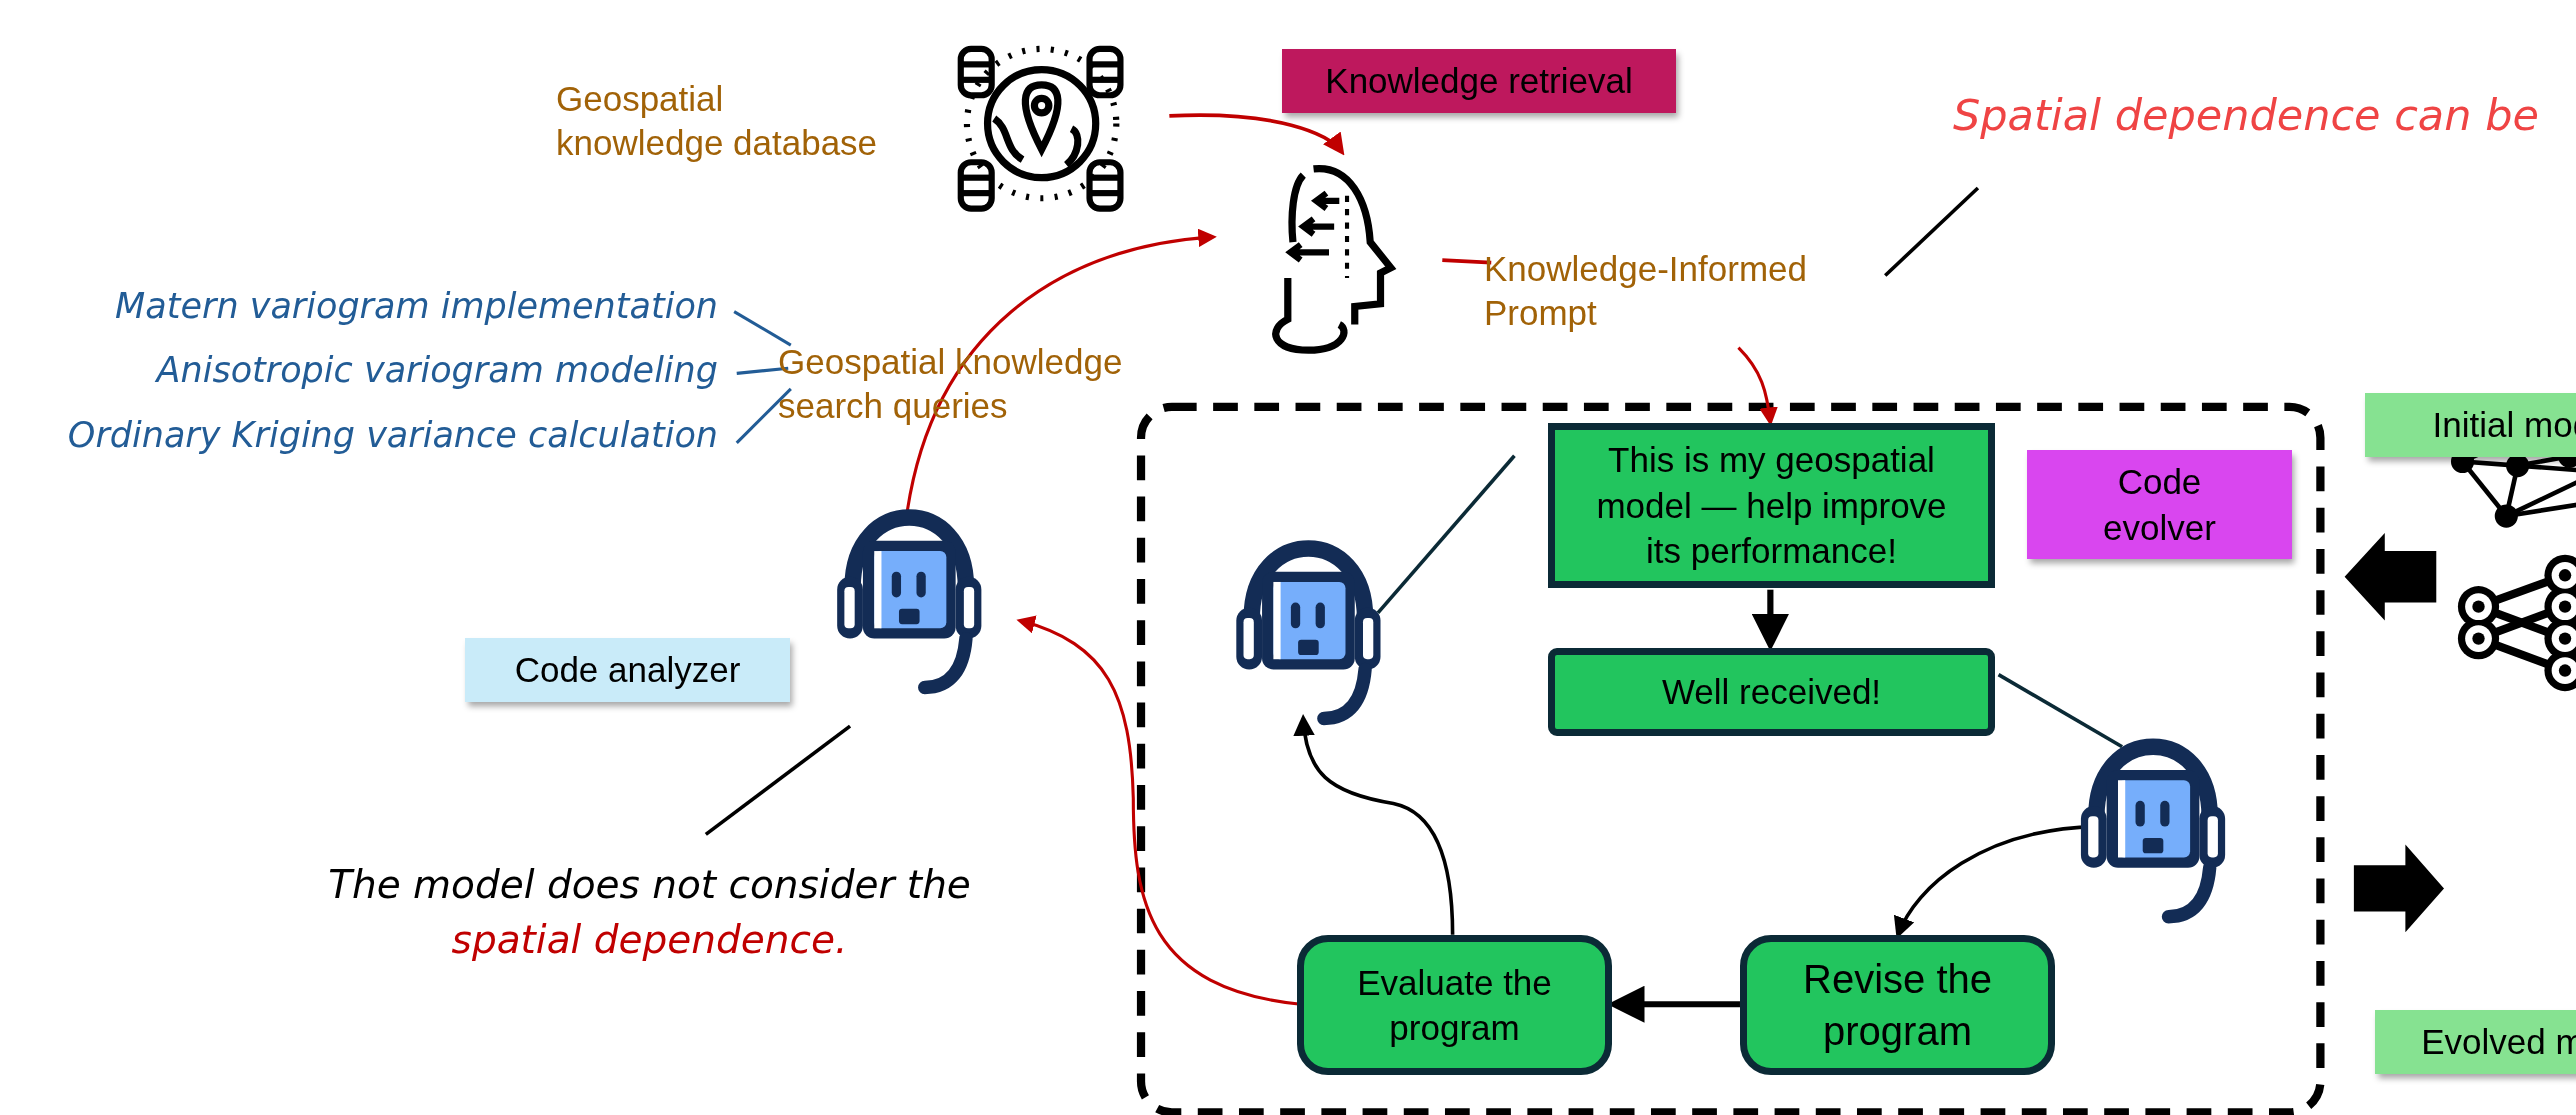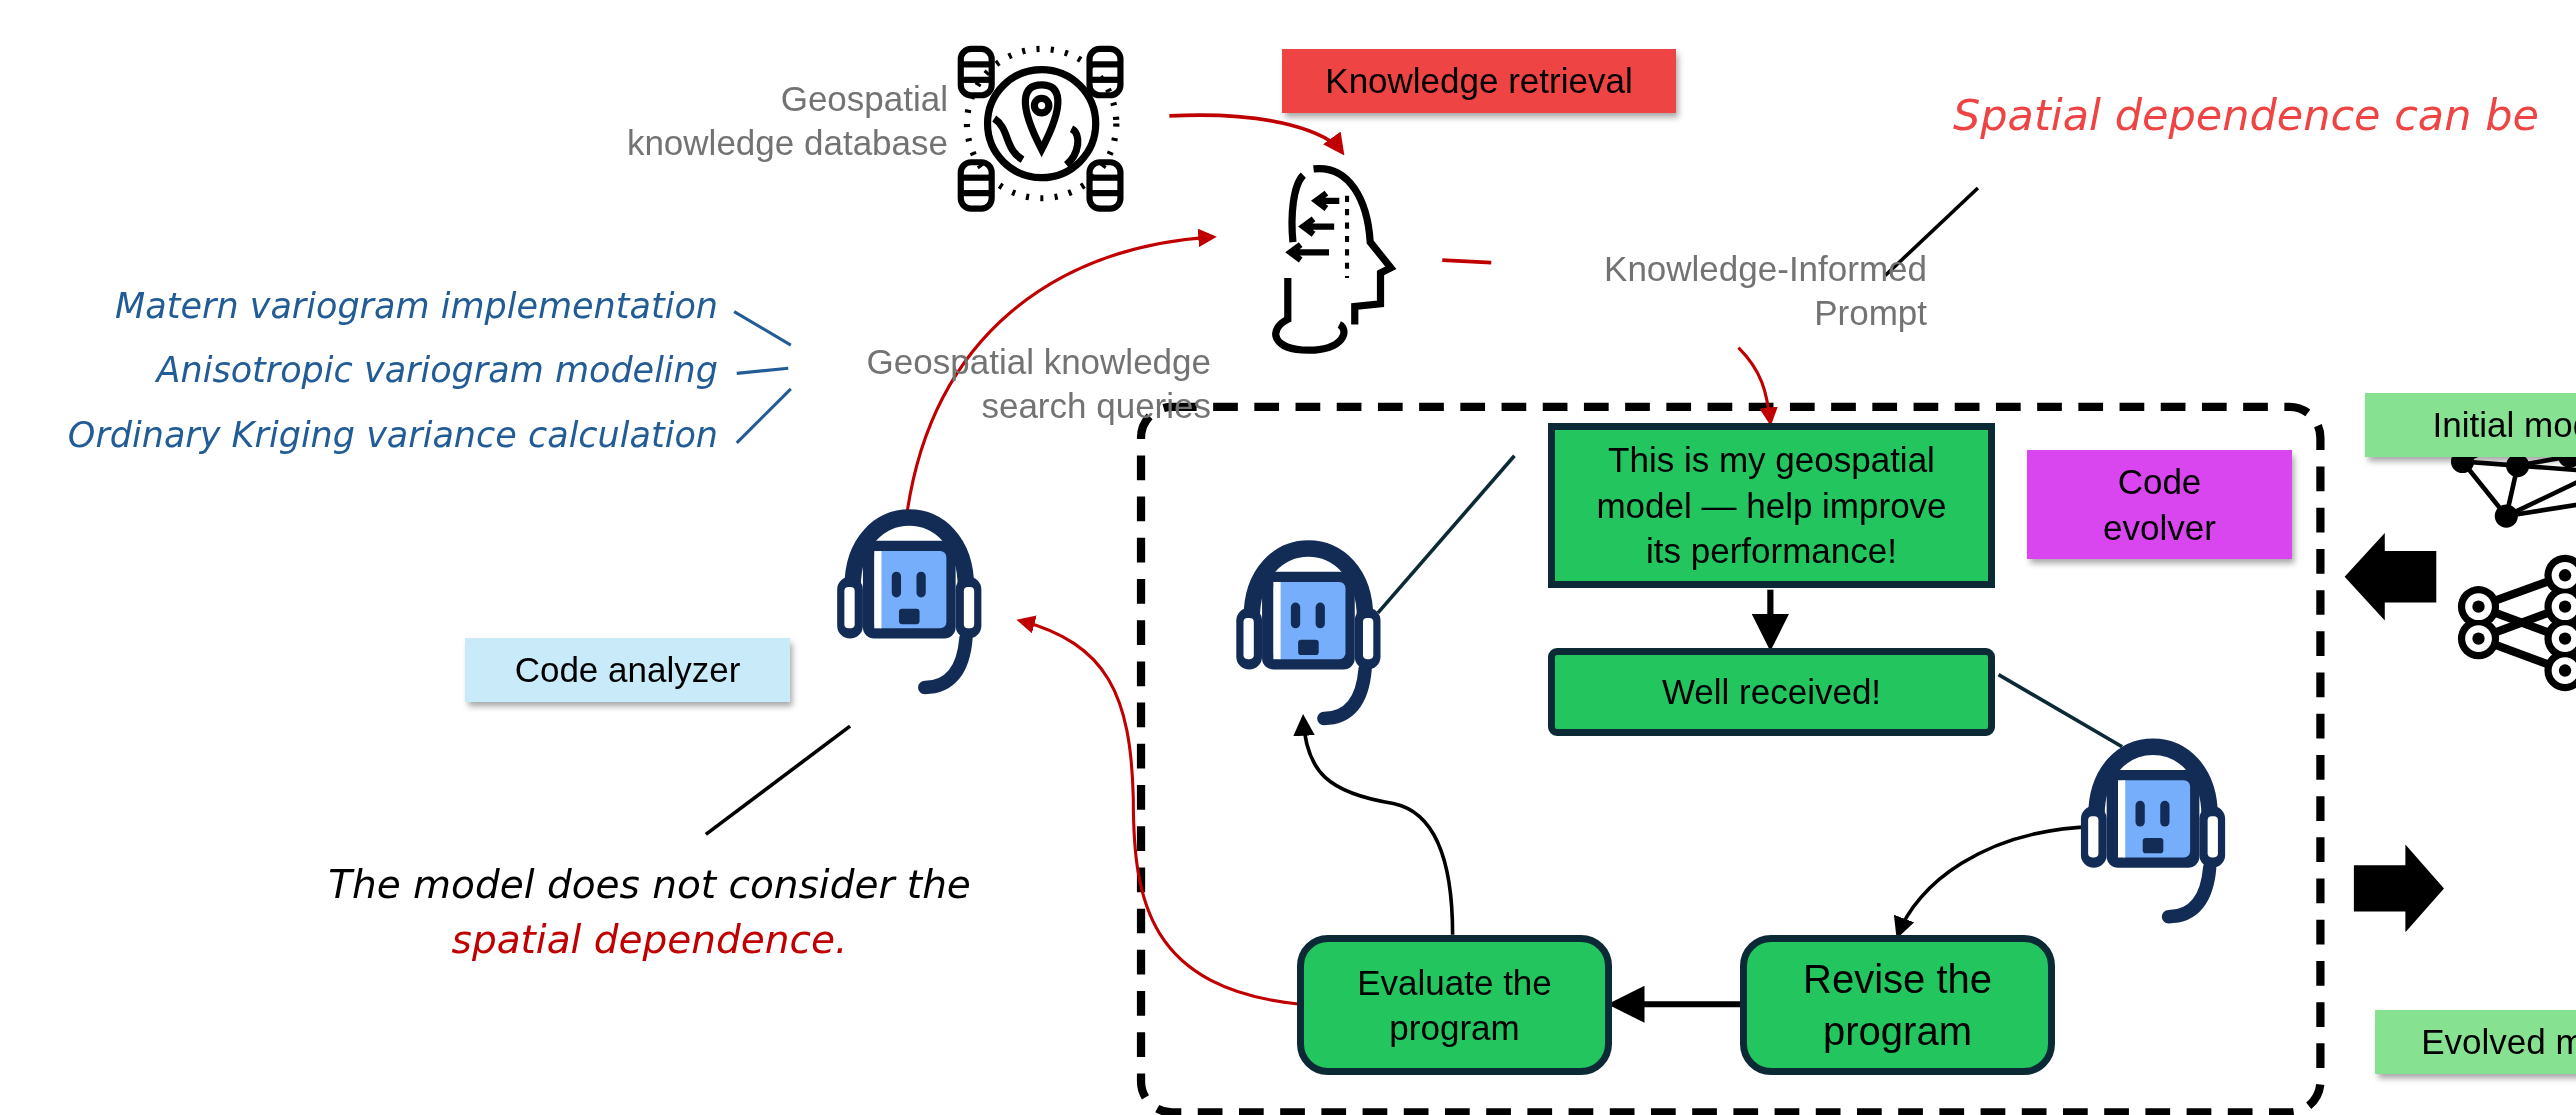--- a/index.html
+++ b/index.html
@@ -1,19 +1,19 @@
 <!DOCTYPE html>
 <html style="font-size:8.2px"><head>
 <meta charset="utf-8">
 <style>
   html, body { margin:0; padding:0; background:#ffffff; }
   body { width:2709px; height:1115px; position:relative; overflow:hidden; font-family:"Liberation Sans", sans-serif; }
   svg { position:absolute; left:0; top:0; }
   .lbl { position:absolute; display:flex; align-items:center; justify-content:center; text-align:center; color:#000; box-shadow: 3.1px 5.2px 6.2px rgba(0,0,0,0.35); font-family:"Liberation Sans", sans-serif; }
-  .txt { position:absolute; text-align:right; color:#737373; font-family:"Liberation Sans", sans-serif; line-height:1.25; }
+  .txt { position:absolute; text-align:left; color:#a16207; font-family:"Liberation Sans", sans-serif; line-height:1.25; }
   .box { position:absolute; border:7.2px solid #0b2a36; background:#22c55e; display:flex; align-items:center; justify-content:center; text-align:center; font-family:"Liberation Sans", sans-serif; color:#000; line-height:1.3; box-sizing:border-box; }
   .rbox { border-radius:31px; }
   .hw { position:absolute; font-family:"DejaVu Sans", sans-serif; font-style:italic; white-space:nowrap;text-align:right; }
 </style>
 </head>
 <body>
 
 <svg width="2709" height="1115" viewBox="0 0 5259 2165">
   <defs>
     <marker id="arrRed" viewBox="0 0 10 10" refX="8" refY="5" markerWidth="6" markerHeight="6" orient="auto-start-reverse">
@@ -169,21 +169,21 @@
       <circle cx="4980" cy="1302" r="12"></circle>
     </g>
   </g>
 </svg>
 
 <div class="txt" style="left:556px;top:77px;width:392px;font-size:35px;">
   <div>Geospatial</div>
   <div>knowledge database</div>
 </div>
 
-<div class="lbl" style="left:1282px;top:49px;width:394px;height:64px;background:#ef4444;font-size:35px;">Knowledge retrieval</div>
+<div class="lbl" style="left:1282px;top:49px;width:394px;height:64px;background:#be185d;font-size:35px;">Knowledge retrieval</div>
 
 <div class="txt" style="left:1484px;top:247px;width:443px;font-size:35px;">
   <div>Knowledge-Informed</div>
   <div>Prompt</div>
 </div>
 
 <div class="txt" style="left:778px;top:340px;width:433px;font-size:35px;">
   <div>Geospatial knowledge</div>
   <div>search queries</div>
 </div>

